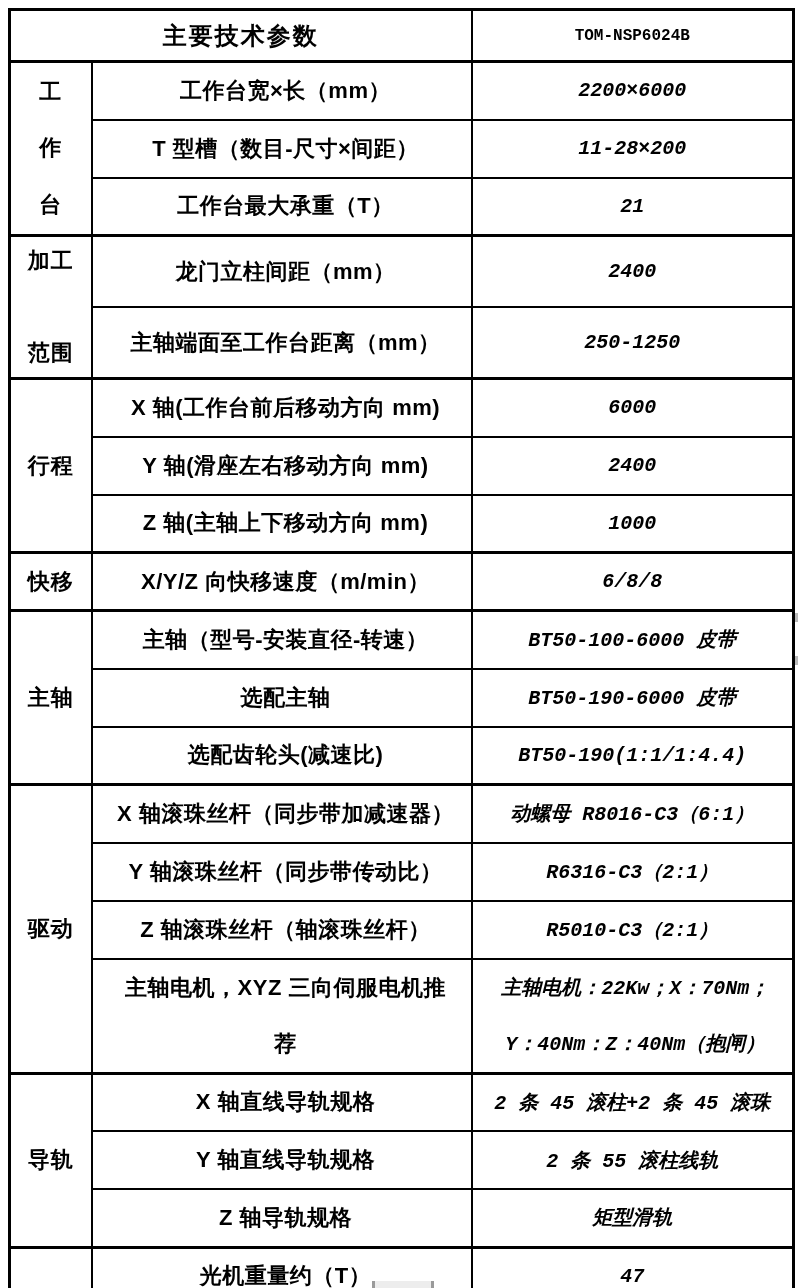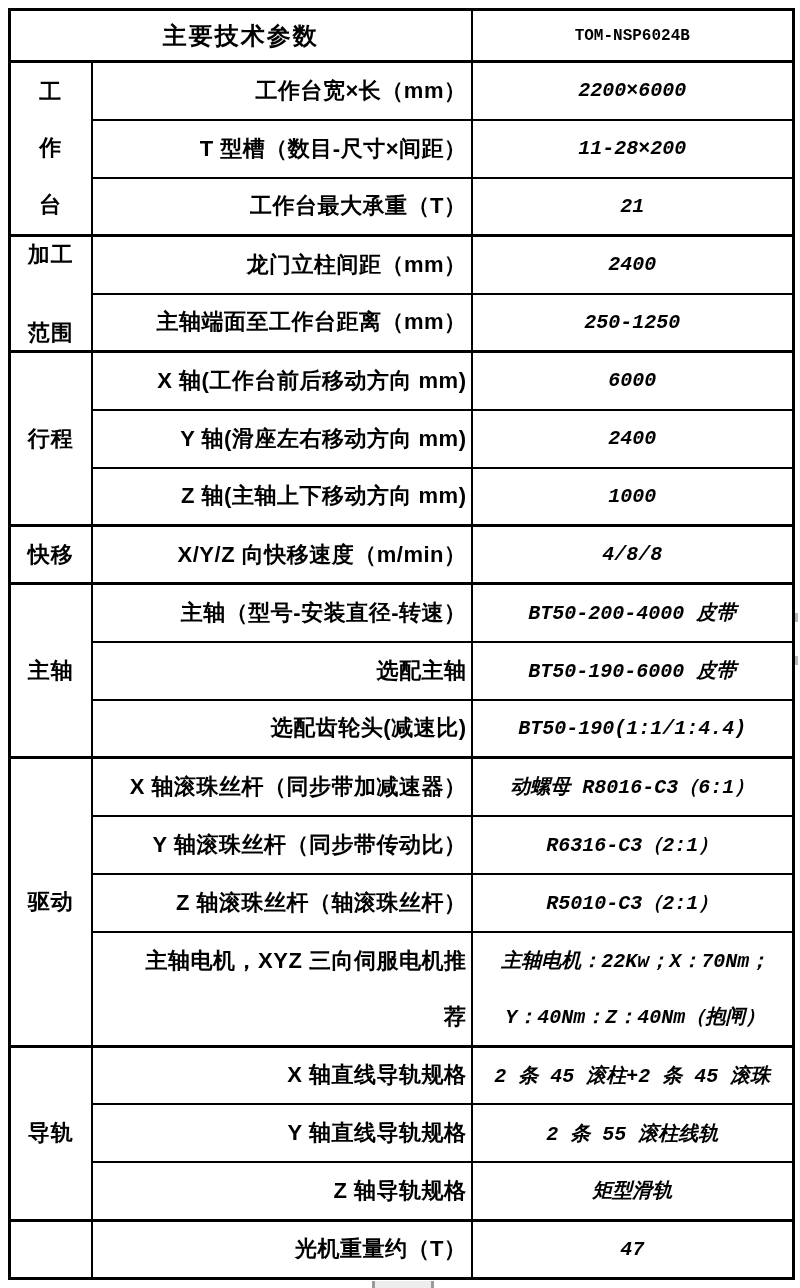--- a/index.html
+++ b/index.html
@@ -47,41 +47,41 @@
     font-size: 16px;
     border-left-width: 3px;
   }
   td.cat {
     text-align: center;
     font-size: 22px;
     letter-spacing: 1px;
     padding: 0;
   }
   td.param {
-    text-align: right;
+    text-align: center;
     font-size: 22px;
     padding: 0 4px 0 12px;
     letter-spacing: 0.5px;
   }
   td.val {
     text-align: center;
     font-family: "Liberation Mono", "DejaVu Sans Mono", monospace;
     font-size: 20px;
     border-left-width: 3px;
     padding: 0 2px;
     font-style: italic;
   }
   .vstack {
     display: flex;
     flex-direction: column;
     justify-content: space-around;
     align-items: center;
   }
   .vstack.h3 { height: 170px; }
-  .vstack.h2 { height: 112px; gap: 44px; }
+  .vstack.h2 { height: 140px; gap: 44px; }
   .lines2 {
     display: flex;
     flex-direction: column;
     justify-content: space-around;
     height: 112px;
   }
   td.val .lines2 { text-align: center; padding-left: 6px; }
 
   
   .edge-tick {
@@ -165,27 +165,27 @@
       <td class="val">2400</td>
     </tr>
     <tr class="r">
       <td class="param">Z 轴(主轴上下移动方向 mm)</td>
       <td class="val">1000</td>
     </tr>
 
     <tr class="r sect">
       <td class="cat">快移</td>
       <td class="param">X/Y/Z 向快移速度（m/min）</td>
-      <td class="val">4/8/8</td>
+      <td class="val">6/8/8</td>
     </tr>
 
     <tr class="r sect">
       <td class="cat" rowspan="3">主轴</td>
       <td class="param">主轴（型号-安装直径-转速）</td>
-      <td class="val">BT50-200-4000 皮带</td>
+      <td class="val">BT50-100-6000 皮带</td>
     </tr>
     <tr class="r">
       <td class="param">选配主轴</td>
       <td class="val">BT50-190-6000 皮带</td>
     </tr>
     <tr class="r">
       <td class="param">选配齿轮头(减速比)</td>
       <td class="val">BT50-190(1:1/1:4.4)</td>
     </tr>
 

